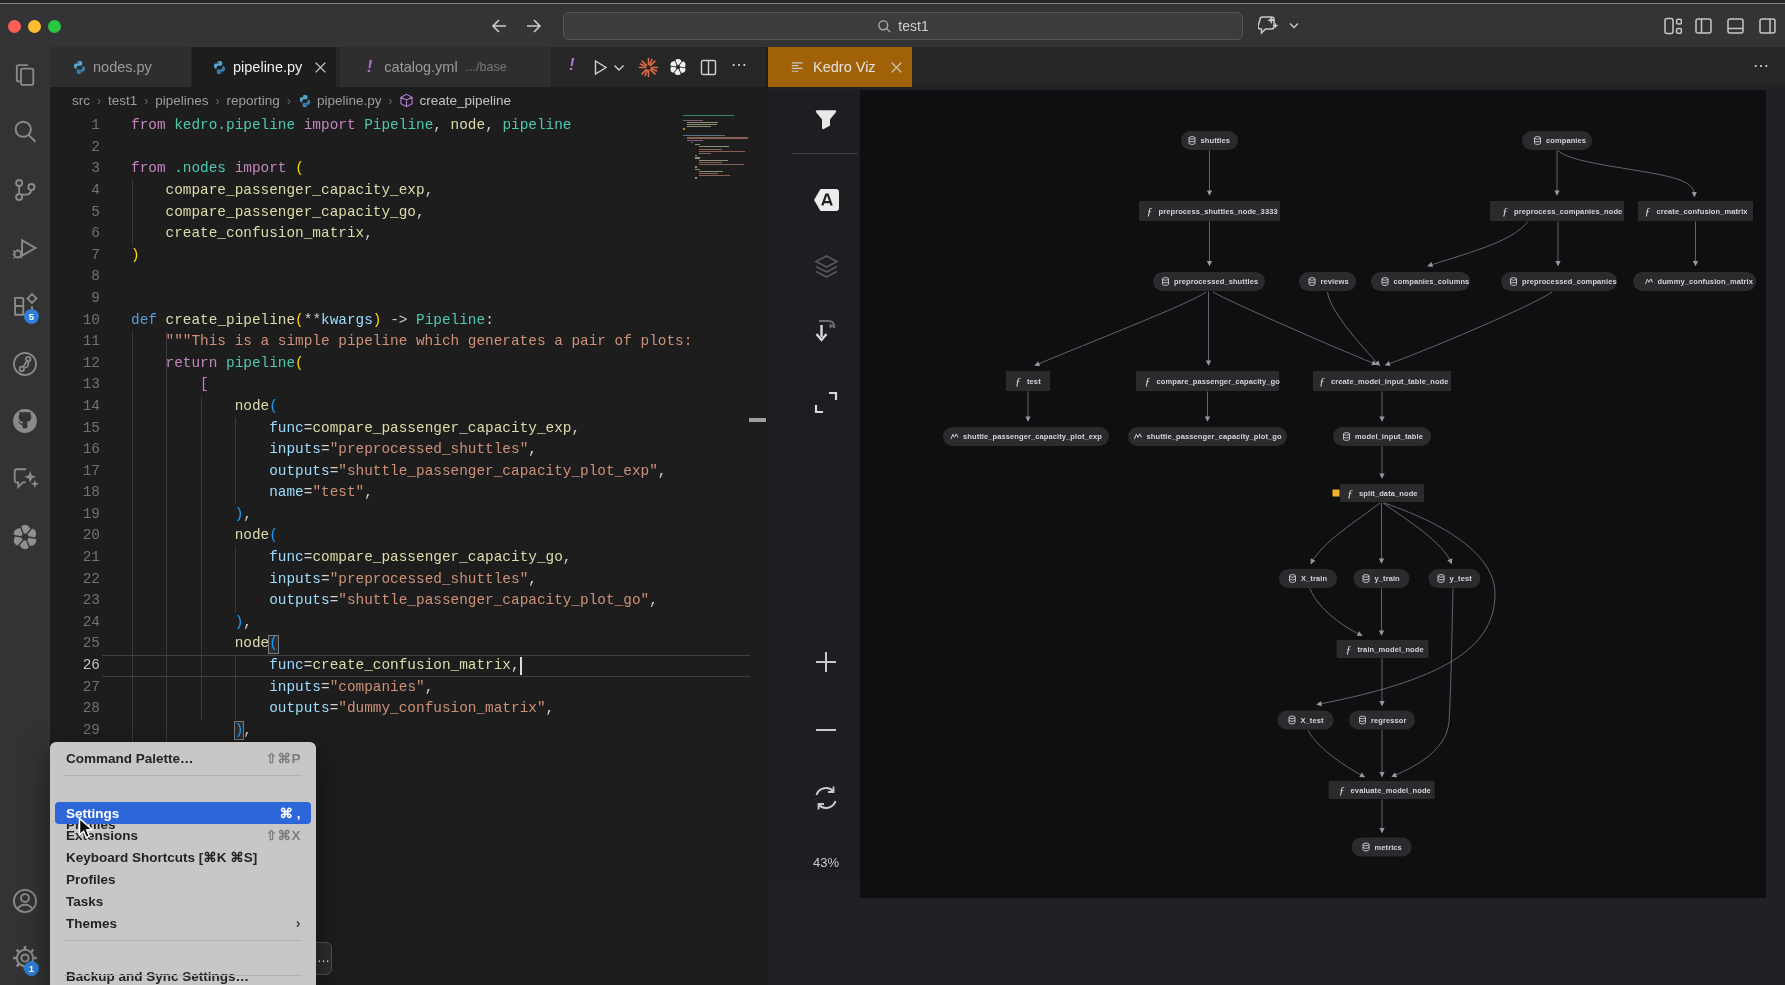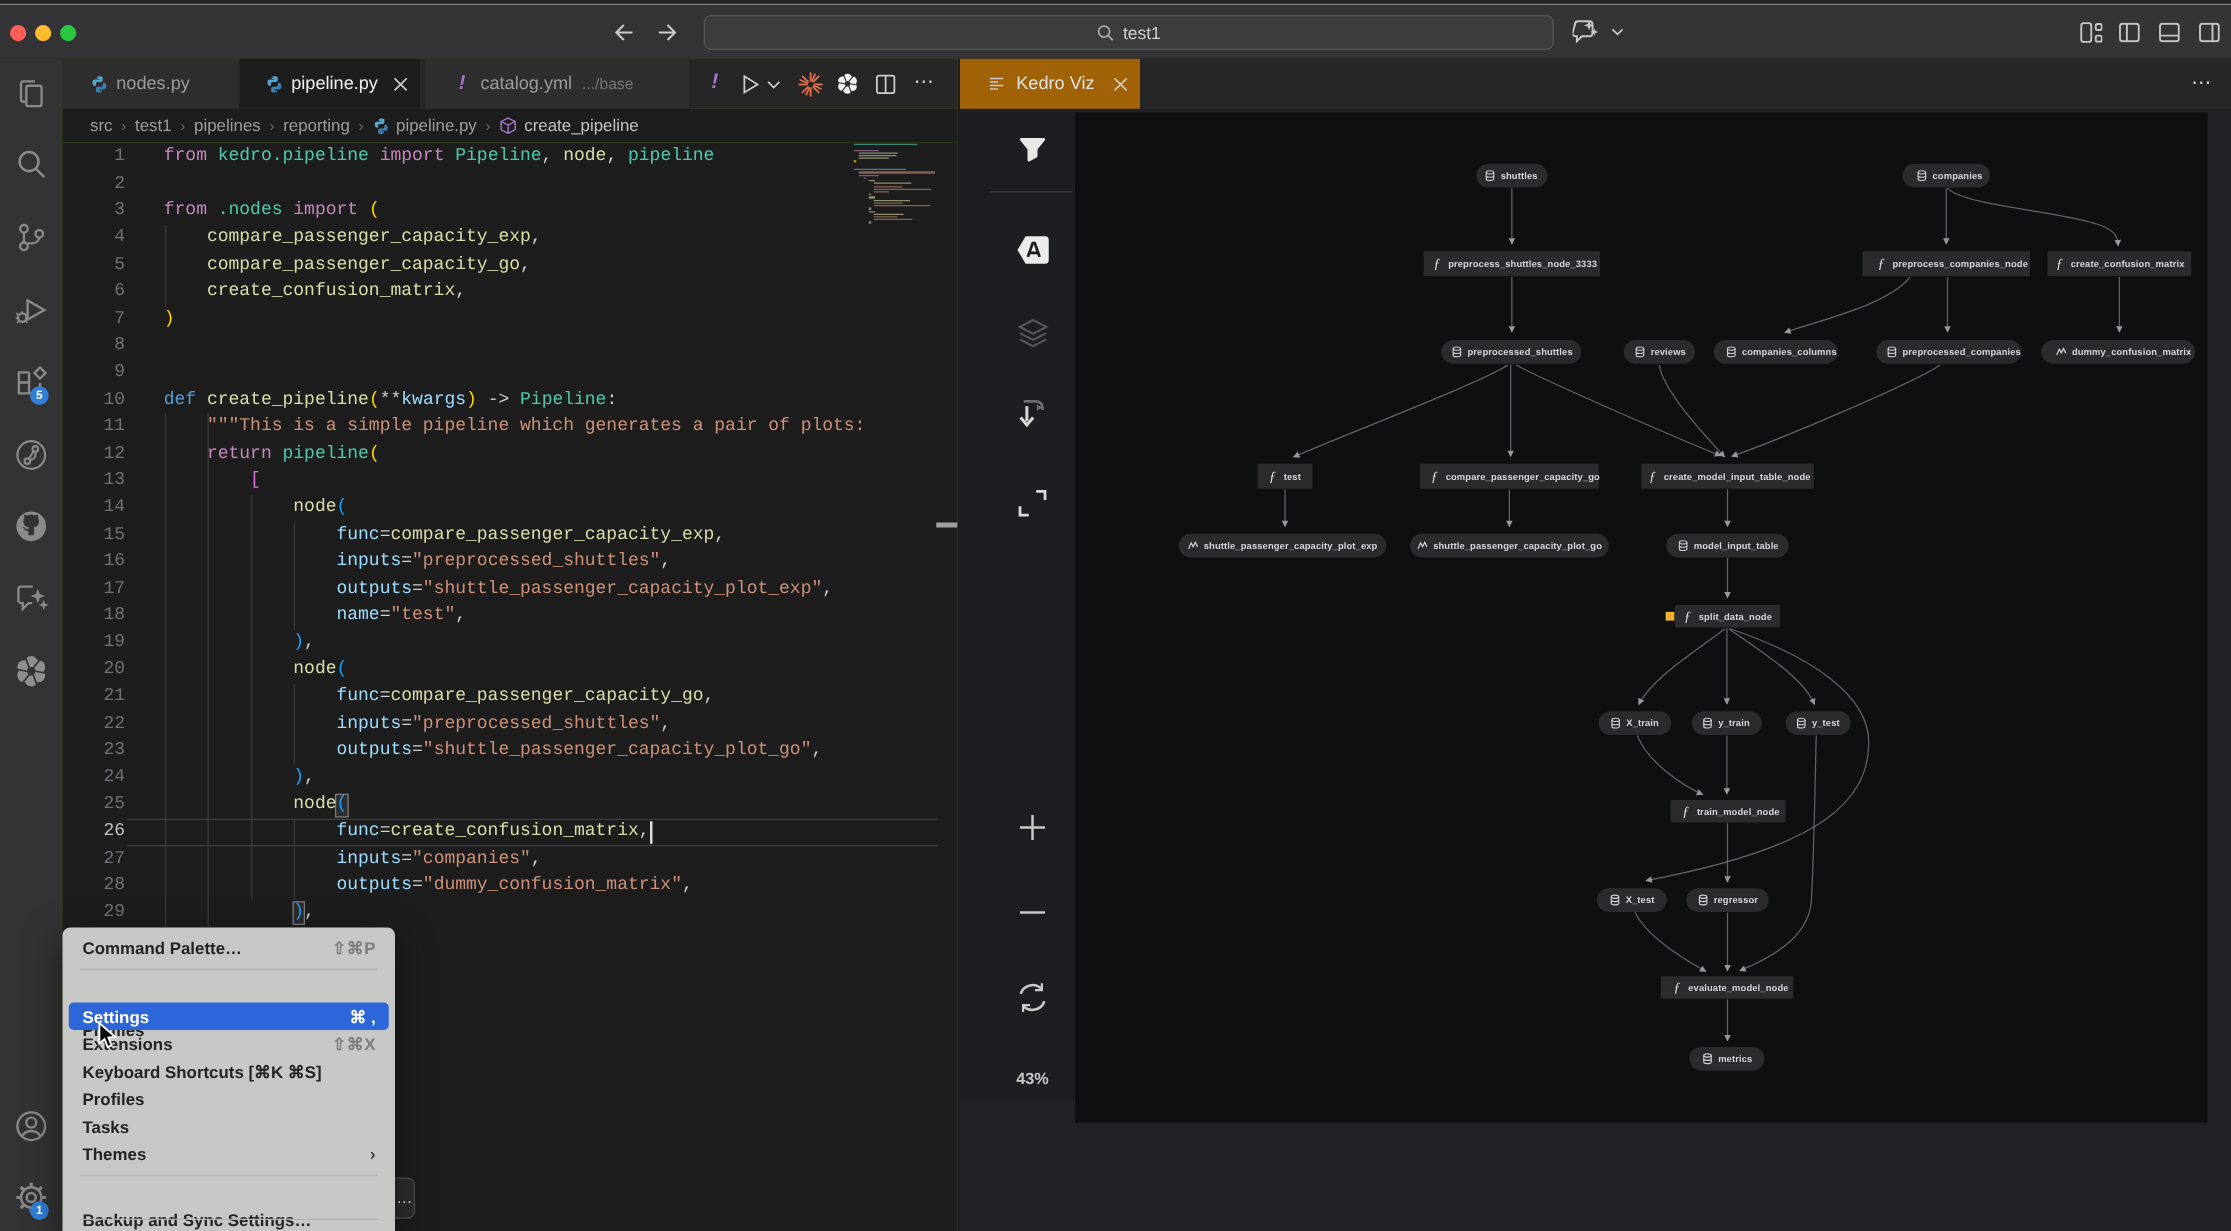--- a/index.html
+++ b/index.html
@@ -12,21 +12,21 @@
   .tl { position:absolute; top:20px; width:13px; height:13px; border-radius:50%; }
   #search { position:absolute; left:563px; top:12px; width:680px; height:28px; background:#3c3c3d;
     border:1px solid #565657; border-radius:6px; color:#cfcfcf; font-size:14px;
     display:flex; align-items:center; justify-content:center; }
   
   #actbar { position:absolute; left:0; top:47px; width:50px; height:938px; background:#333333; }
   .abicon { position:absolute; left:11px; width:28px; height:28px; }
   .badge { position:absolute; width:15px; height:15px; border-radius:50%; background:#2f7fd6;
     color:#fff; font-size:9.5px; font-weight:bold; display:flex; align-items:center; justify-content:center; }
   
-  #editor { position:absolute; left:50px; top:47px; width:716px; height:938px; background:#4d7c0f; }
+  #editor { position:absolute; left:50px; top:47px; width:716px; height:938px; background:#84cc16; }
   #tabs { position:absolute; left:0; top:0; width:716px; height:40px; background:#262627; }
   .tab { position:absolute; top:0; height:40px; display:flex; align-items:center; font-size:14.5px; }
   #bread { position:absolute; left:0; top:40px; width:716px; height:27px; background:#1d1d1d;
     display:flex; align-items:center; font-size:13.5px; color:#9d9d9d; }
   .bsep { color:#6a6a6a; font-size:12px; margin:0 7px; }
   
   #code { position:absolute; left:0; top:67px; width:716px; height:871px; background:#1d1d1d; overflow:hidden; }
   #gutter { position:absolute; left:0; top:1.2px; width:50px; text-align:right; white-space:pre;
     font-family:"Liberation Mono", monospace; font-size:14.4px; line-height:21.6px; color:#6f7377; }
   #lines { position:absolute; left:81px; top:1.2px; font-family:"Liberation Mono", monospace;
@@ -420,21 +420,21 @@
     </svg>
   <svg class="abs" style="left:46px; top:671px;" width="24" height="24" viewBox="0 0 24 24" stroke="#c9c9c9" stroke-width="2">
       <path d="M2 12 H22"></path>
     </svg>
   <svg class="abs" style="left:45px; top:738px;" width="26" height="26" viewBox="0 0 26 26" fill="none" stroke="#c9c9c9" stroke-width="2">
     <path d="M3.5 10 A10 10 0 0 1 20.5 6.5"></path>
     <path d="M22.5 16 A10 10 0 0 1 5.5 19.5"></path>
     <path d="M20.5 1.5 V7 H15" stroke-width="1.8"></path>
     <path d="M5.5 24.5 V19 H11" stroke-width="1.8"></path>
   </svg>
-  <div class="abs" style="left:30px; top:808px; width:56px; text-align:center; color:#c9c9c9; font-size:13px; font-weight:bold;">43%</div>
+  <div class="abs" style="left:30px; top:808px; width:56px; text-align:center; color:#c9c9c9; font-size:13px; font-weight:normal;">43%</div>
   <div id="canvas">
     <svg width="906" height="808" viewBox="0 0 906 808" font-family="Liberation Sans, sans-serif">
       <defs>
         <marker id="ar" viewBox="0 0 8 8" refX="6.5" refY="4" markerWidth="6" markerHeight="6" orient="auto-start-reverse">
           <path d="M0.5 0.5 L7.5 4 L0.5 7.5 z" fill="#97999d"></path>
         </marker>
       </defs>
       <g fill="none" stroke="#7e8084" stroke-opacity="0.75" stroke-width="1" marker-end="url(#ar)">
         <path d="M349.5 60.5 V105"></path>
         <path d="M349.5 131.5 V175.5"></path>

